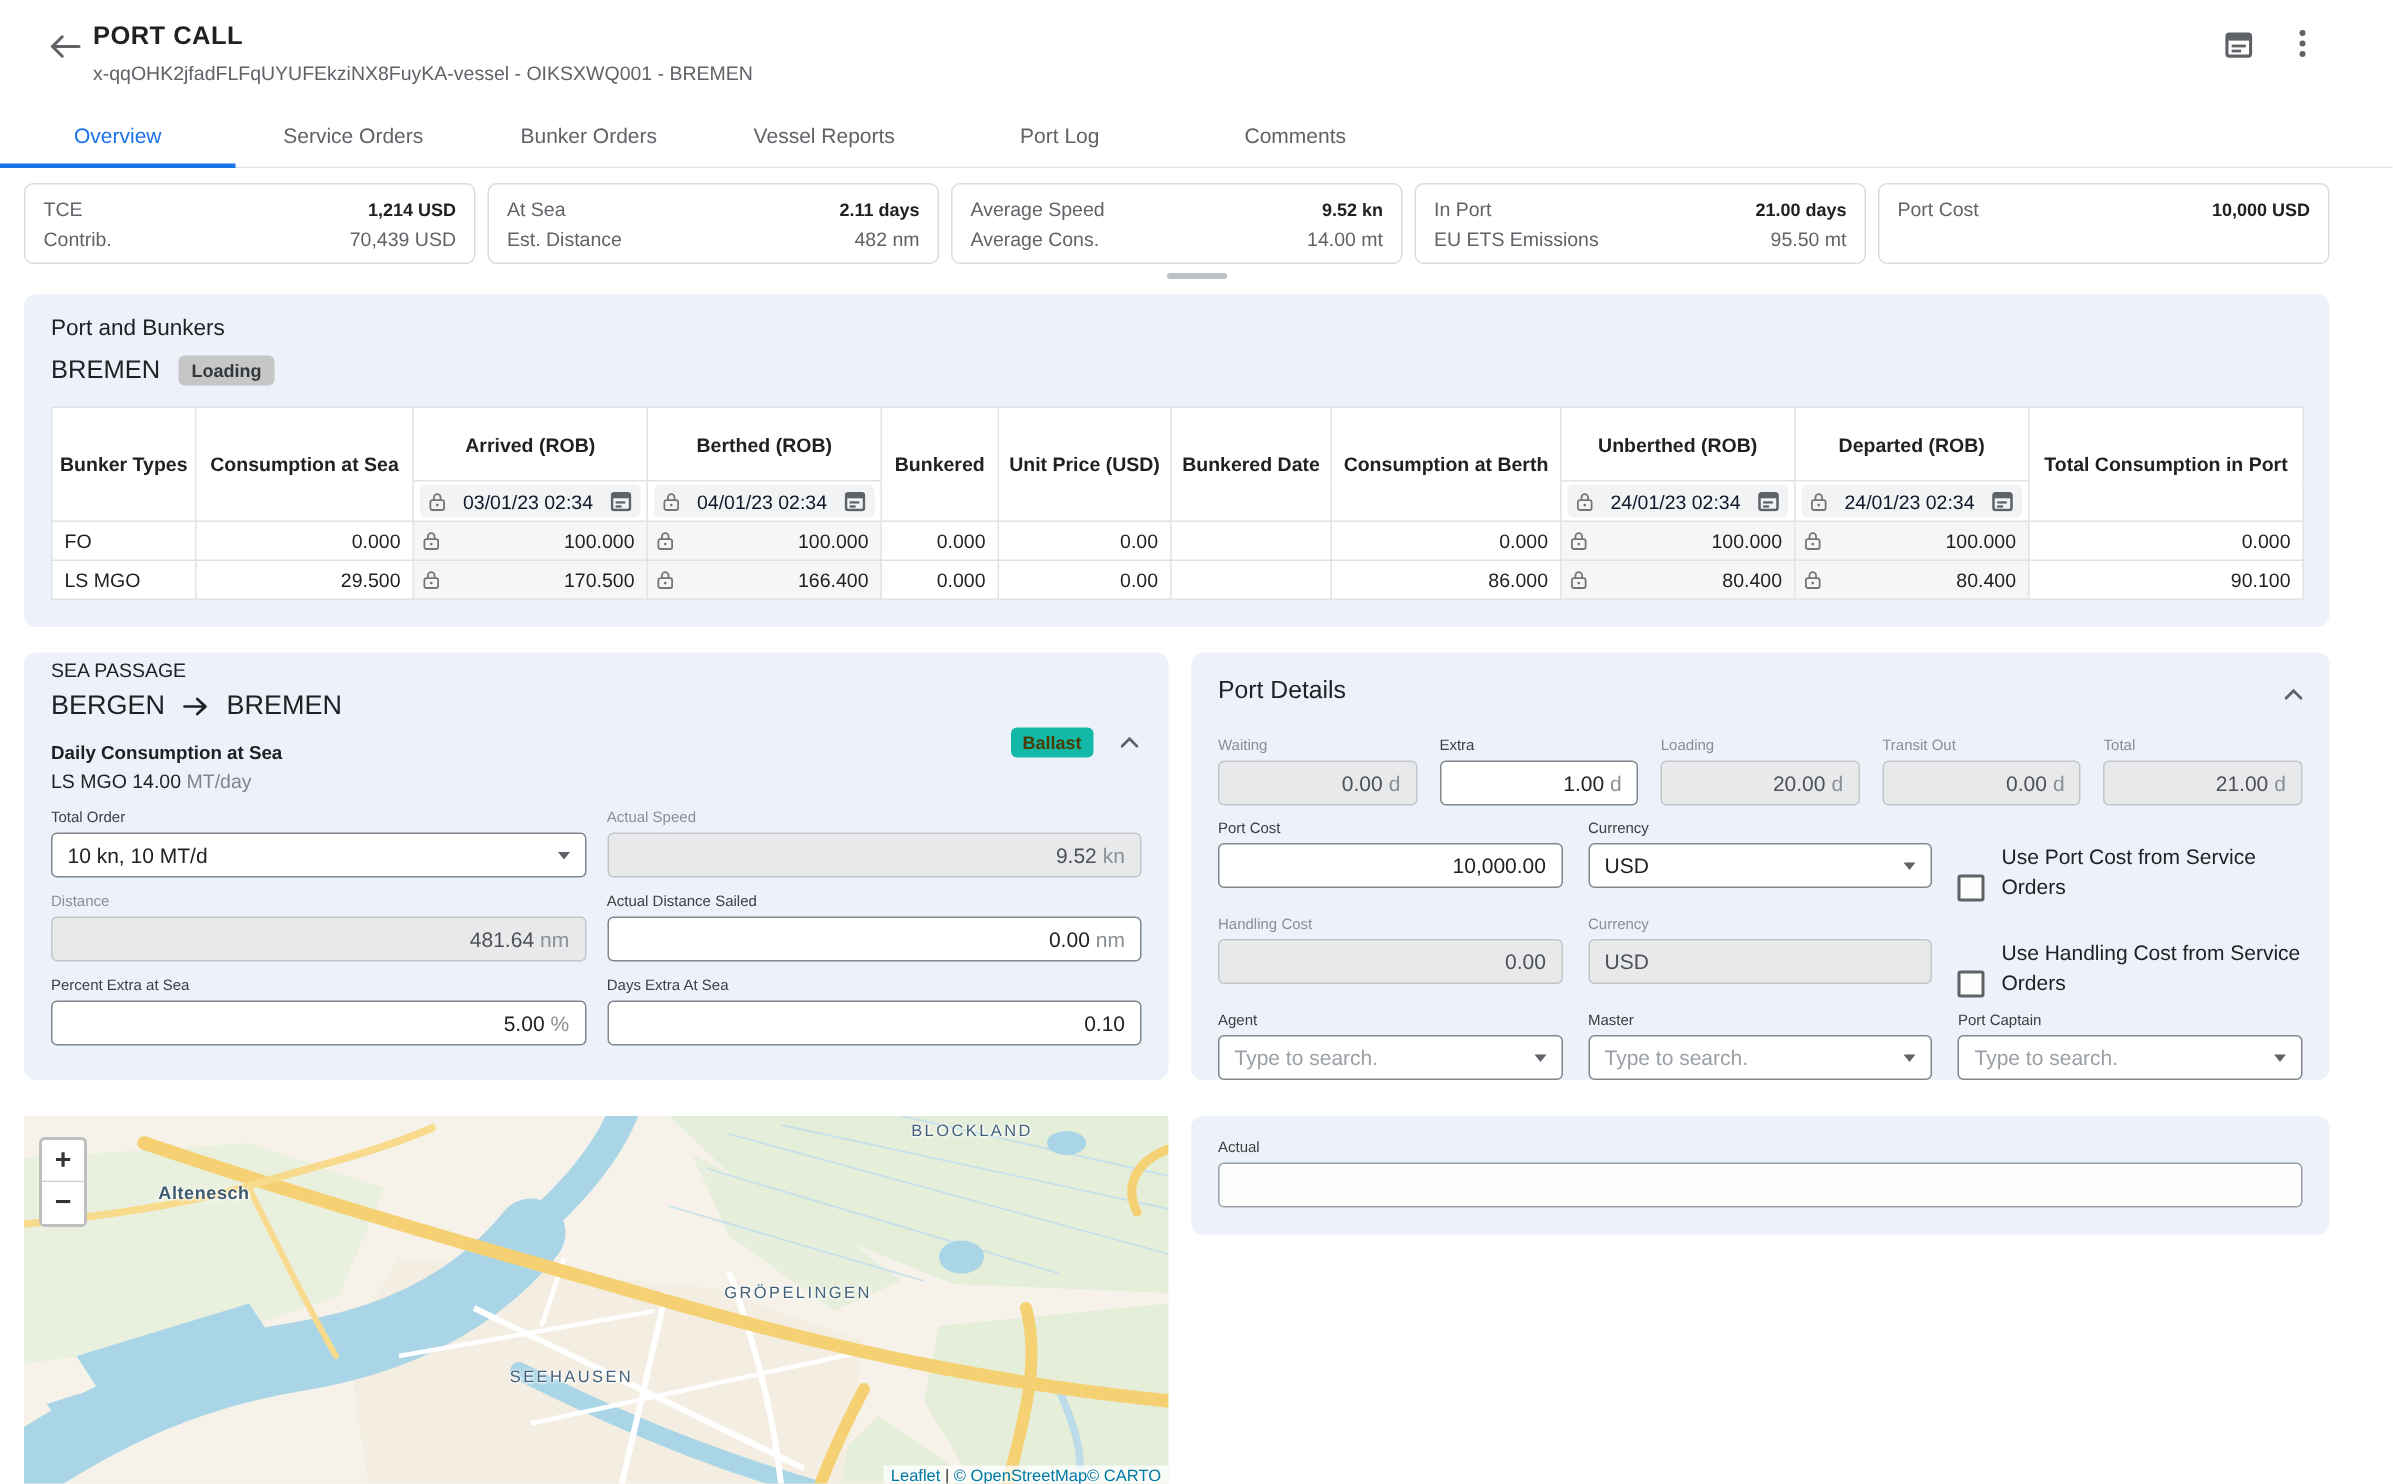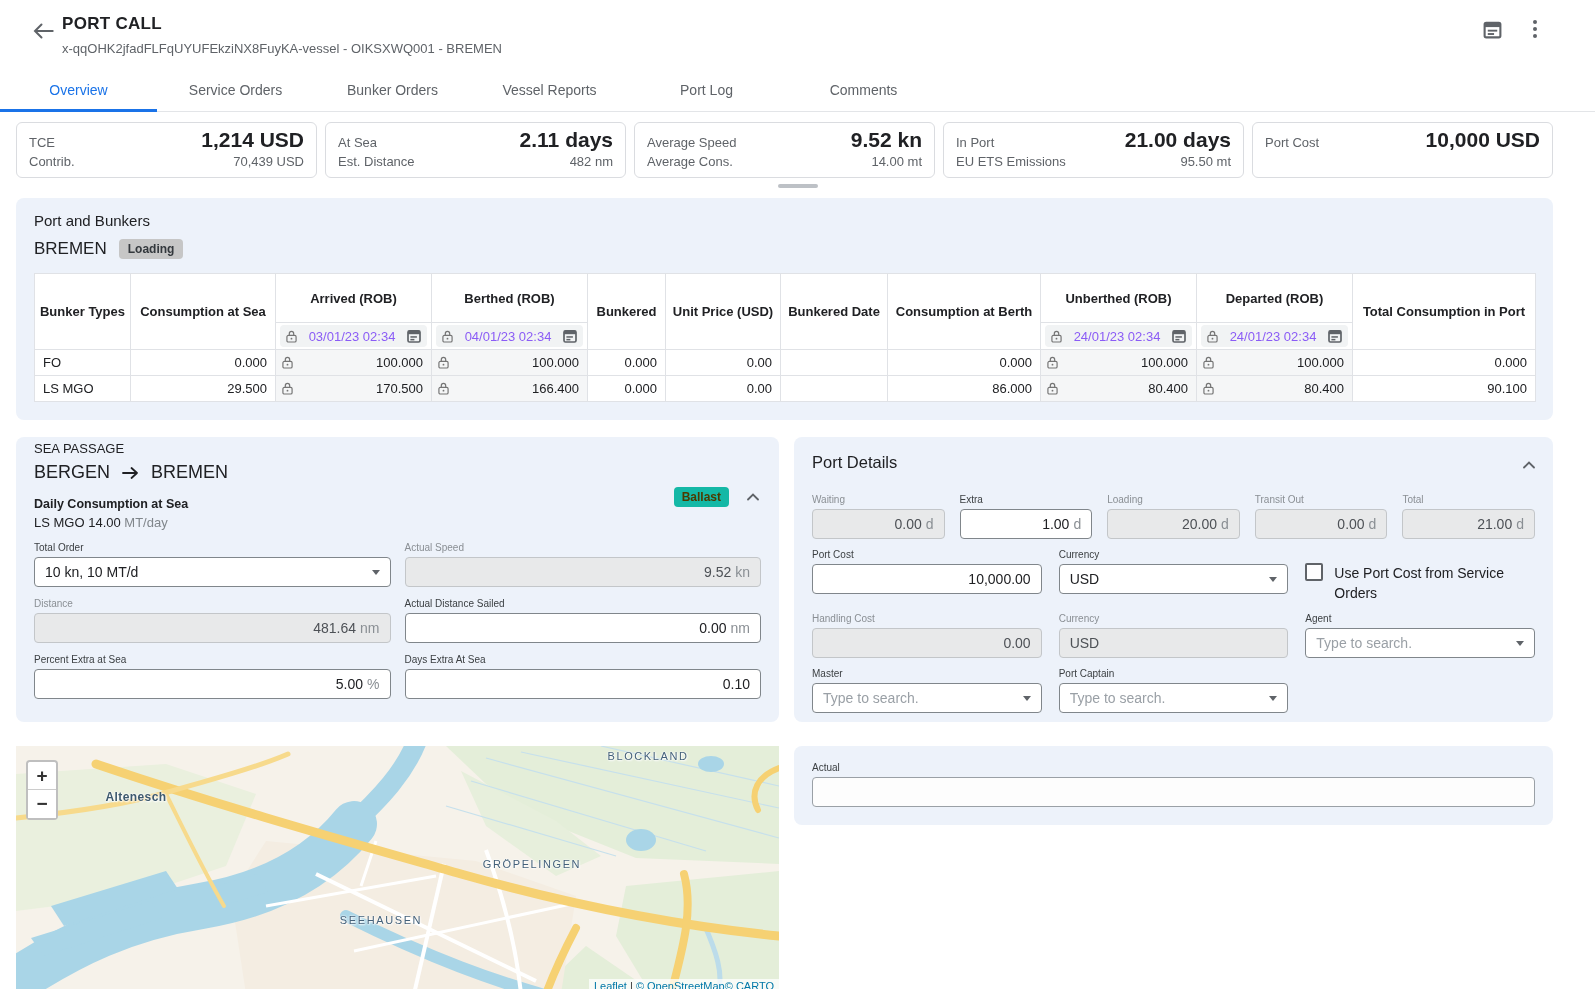--- a/index.html
+++ b/index.html
@@ -24,21 +24,21 @@
     cursor:pointer; position:relative; }
   .tab.active { color:#1a73e8; font-weight:400; }
   .tab.active::after { content:""; position:absolute; left:0; right:0; bottom:-1px; height:3px;
     background:#1a73e8; }
 
   
   .stats { display:flex; gap:8px; margin:10px 42px 0 16px; }
   .statcard { flex:1; border:1px solid #dadce0; border-radius:6px; padding:7px 12px 6px; background:#fff; }
   .statrow { display:flex; justify-content:space-between; align-items:baseline; line-height:19px; }
   .statlbl { font-size:13px; color:#5f6368; }
-  .statval1 { font-size:21px; font-weight:700; color:#202124; }
+  .statval1 { font-size:12px; font-weight:700; color:#202124; }
   .statval2 { font-size:13px; color:#5f6368; }
   .drag-handle { width:40px; height:4px; border-radius:2px; background:#bdc1c6; margin:6px auto 10px; cursor:pointer; }
 
   
   .card { background:#edf2fa; border-radius:8px; }
 
   
   .pb { width:1537px; margin-left:16px; padding:14px 18px 18px; }
   .pb-title { font-size:15px; color:#202124; }
   .pb-portrow { margin-top:10px; display:flex; align-items:center; gap:12px; }
@@ -46,21 +46,21 @@
   .badge-gray { background:#c6c6c6; color:#33383d; font-size:12px; font-weight:700;
     padding:3px 9px; border-radius:4px; }
   .pbtable { margin-top:14px; border-collapse:collapse; table-layout:fixed; width:1501px;
     background:#fff; font-size:13px; }
   .pbtable th, .pbtable td { border:1px solid #e0e2e6; }
   .pbtable th { font-weight:700; color:#202124; text-align:center; height:49px; padding:0 4px; }
   .pbtable .daterow td { height:26px; padding:0; border-top:none; }
   .pbtable th.hasdate { border-bottom:1px solid #e0e2e6; }
   .dateinp { margin:2px 4px; height:22px; background:#f1f3f4; border-radius:4px;
     display:flex; align-items:center; gap:5px; padding:0 6px; font-weight:400; cursor:pointer; }
-  .dateinp .dtxt { flex:1; text-align:center; color:#8b5cf6; }
+  .dateinp .dtxt { flex:1; text-align:center; color:#0f172a; }
   .pbtable td.num { height:25px; padding:0 8px; text-align:right; color:#202124; background:#fff; }
   .pbtable td.typ { padding:0 8px; text-align:left; }
   .pbtable td.lockcell { background:#f5f6f7; padding:0; }
   .lockflex { display:flex; align-items:center; justify-content:space-between; padding:0 8px 0 6px; height:25px; }
 
   
   .cols { display:flex; gap:15px; margin:17px 42px 0 16px; }
   .leftcol { width:763px; }
   .rightcol { flex:1; }
 
@@ -103,21 +103,21 @@
   .attrib { position:absolute; right:0; bottom:0; background:rgba(255,255,255,.75);
     font-size:11px; padding:1px 5px 2px; z-index:4; color:#333; }
   .attrib a { color:#0078a8; text-decoration:none; cursor:pointer; }
 
   
   .pd { height:285px; padding:16px 18px; position:relative; }
   .pd-title { font-size:16.5px; color:#202124; }
   .pd-chev { position:absolute; right:14px; top:16px; }
   .pd-durations { margin-top:22px; display:grid; grid-template-columns:repeat(5,1fr); gap:15px; }
   .pd-grid { margin-top:10px; display:grid; grid-template-columns:1fr 1fr 1fr; column-gap:17px; row-gap:10px; }
-  .checkfield { display:flex; align-items:flex-start; gap:11px; padding-top:14px; }
+  .checkfield { display:flex; align-items:flex-end; gap:11px; padding-top:14px; }
   .cbox { width:18px; height:18px; border:2px solid #5f6368; border-radius:2px; background:#fdfdfe;
     flex:none; cursor:pointer; }
   .cbl { font-size:14px; color:#202124; line-height:20px; }
 
   
   .cmt { margin-top:24px; padding:16px 18px 18px; }
   .cmt input { width:100%; height:30px; border:1px solid #9aa0a6; border-radius:4px;
     background:#fdfdfd; padding:0 10px; font-size:14px; font-family:inherit; }
 </style>
 </head>
@@ -612,20 +612,24 @@
           <div class="inp dis">
               <span>0.00</span>
             </div>
         </div>
         <div>
           <div class="flabel dis">Currency</div>
           <div class="inp dis" style="justify-content:flex-start;">
               <span>USD</span>
             </div>
         </div>
+        <div class="checkfield">
+          <span class="cbox"></span>
+          <span class="cbl">Use Handling Cost from Service Orders</span>
+        </div>
         <div>
           <div class="flabel">Agent</div>
           <div class="inp sel">
               <span class="ph">Type to search.</span>
               <span class="caret"></span>
             </div>
         </div>
         <div>
           <div class="flabel">Master</div>
           <div class="inp sel">

